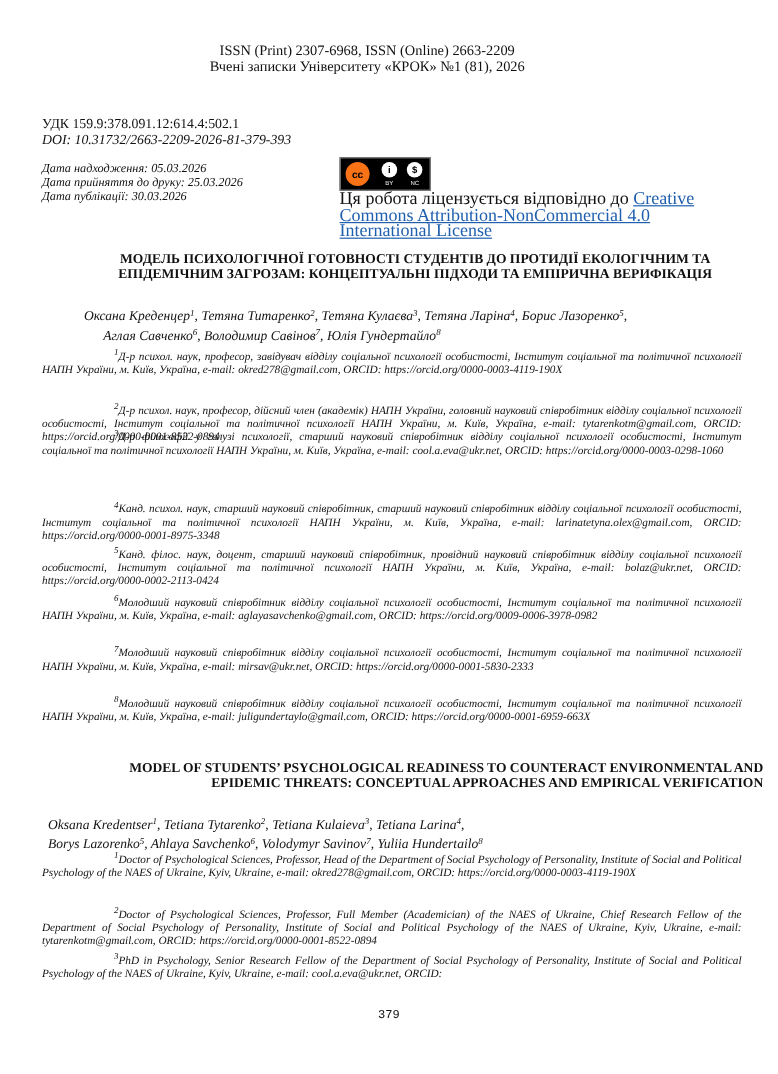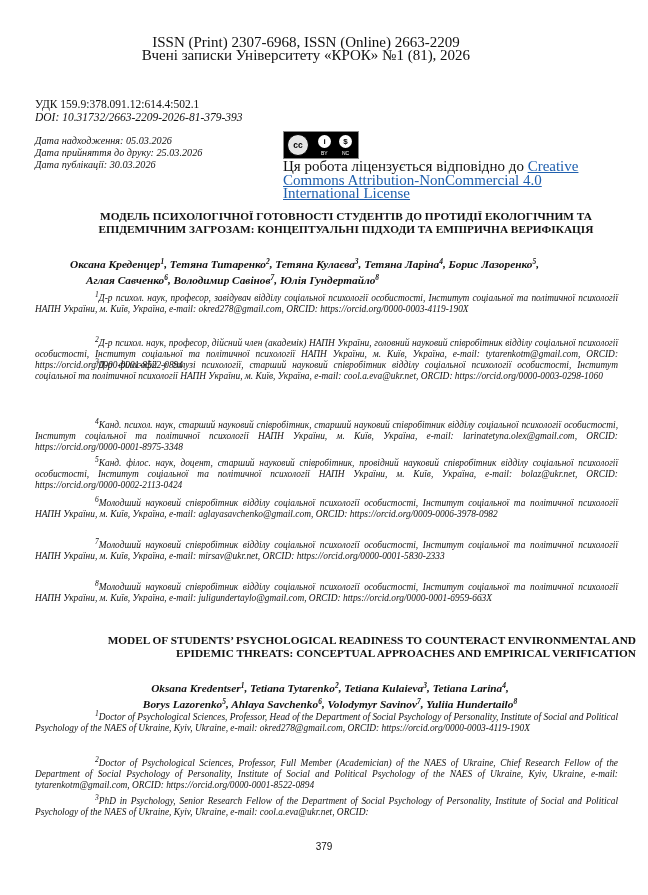--- a/index.html
+++ b/index.html
@@ -1,45 +1,45 @@
 <!DOCTYPE html>
 <html><head>
 <meta charset="utf-8">
 <style>
   html, body { margin: 0; padding: 0; background: #ffffff; }
   body { width: 648px; height: 895px; position: relative; overflow: hidden;
          font-family: "Liberation Serif", "DejaVu Serif", serif; color: #111; }
   .page { position: absolute; left: 0; top: 0; width: 648px; height: 895px; background:#fff; }
-  .hdr { position: absolute; top: 36px; left: 0; width: 612px; text-align: center; font-size: 15px; line-height: 12.5px; }
+  .hdr { position: absolute; top: 36px; left: 0; width: 612px; text-align: center; font-size: 12px; line-height: 12.5px; }
   .section-title { position: absolute; top: 73px; left: 0; width: 648px; text-align: center; font-weight: bold; font-size: 19.5px; letter-spacing: 0.2px; }
   .udc { position: absolute; left: 35px; top: 98px; font-size: 11.5px; line-height: 13px; }
   .doi { font-style: italic; }
   .dates { position: absolute; left: 35px; top: 135px; font-size: 10.2px; line-height: 12px; font-style: italic; }
   .cc-block { position: absolute; left: 283px; top: 131px; }
   .cc-badge { width: 74px; height: 26px; background: #000; border: 1px solid #888; position: relative; }
-  .cc-badge .cc { position:absolute; left:3px; top:2px; width:20px; height:20px; border-radius:50%; background:#e5e5e5; border:1px solid #000; font: bold 8.5px "Liberation Sans", sans-serif; text-align:center; line-height:20px; color:#000; }
+  .cc-badge .cc { position:absolute; left:3px; top:2px; width:20px; height:20px; border-radius:50%; background:#f97316; border:1px solid #000; font: bold 8.5px "Liberation Sans", sans-serif; text-align:center; line-height:20px; color:#000; }
   .cc-badge .by, .cc-badge .nc { position:absolute; top:3px; width:13px; height:13px; border-radius:50%; background:#fff; font: bold 8px "Liberation Sans", sans-serif; text-align:center; line-height:13px; color:#000; }
   .cc-badge .by { left: 34px; }
   .cc-badge .nc { left: 55px; }
   .cc-badge .lbl { position:absolute; top:18px; font: 5px "Liberation Sans", sans-serif; color:#fff; }
   .cc-badge .lbl.l1 { left: 37px; }
   .cc-badge .lbl.l2 { left: 58px; }
   .license { position: absolute; left: 283px; top: 160px; font-size: 15px; line-height: 13.5px; width: 300px; }
   .license a { color: #1f5fae; text-decoration: underline; }
   .title-ua, .title-en { position: absolute; left: 56px; width: 580px; text-align: center; font-weight: bold; font-size: 11.3px; line-height: 13.2px; }
   .title-ua { top: 210px; }
   .title-en { top: 634px; text-align: right; }
-  .authors { position: absolute; left: 70px; width: 560px; font-style: italic; font-weight: bold; font-size: 11.3px; line-height: 16px; }
+  .authors { position: absolute; left: 70px; width: 560px; font-style: italic; font-weight: normal; font-size: 11.3px; line-height: 16px; }
   .authors-ua { top: 256px; }
-  .authors-en { top: 680px; text-align: center; left: 40px; width: 580px; }
+  .authors-en { top: 680px; text-align: left; left: 40px; width: 580px; }
   .authors-ua .line2 { padding-left: 16px; }
   sup { font-size: 7.5px; vertical-align: 4px; line-height: 0; }
   .aff { position: absolute; left: 35px; width: 583px; font-style: italic; font-size: 9.4px; line-height: 11.2px; text-align: justify; }
   .aff .first { display: block; text-indent: 60px; }
-  .pageno { position: absolute; top: 841px; left: 0; width: 648px; text-align: center; font-size: 10px; font-family: Liberation Sans, sans-serif; }
+  .pageno { position: absolute; top: 841px; left: 0; width: 648px; text-align: center; font-size: 10px; font-family: Liberation Mono, monospace; }
 </style>
 </head>
 <body>
 
 <div class="page">
 
   <div class="hdr">
     <div>ISSN (Print) 2307-6968, ISSN (Online) 2663-2209</div>
     <div>Вчені записки Університету «КРОК» №1 (81), 2026</div>
   </div>

